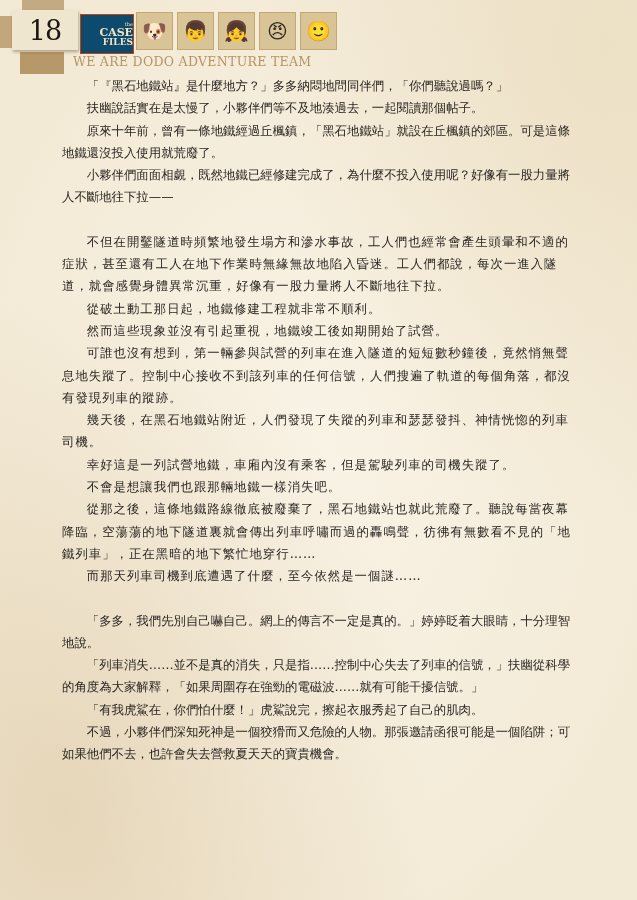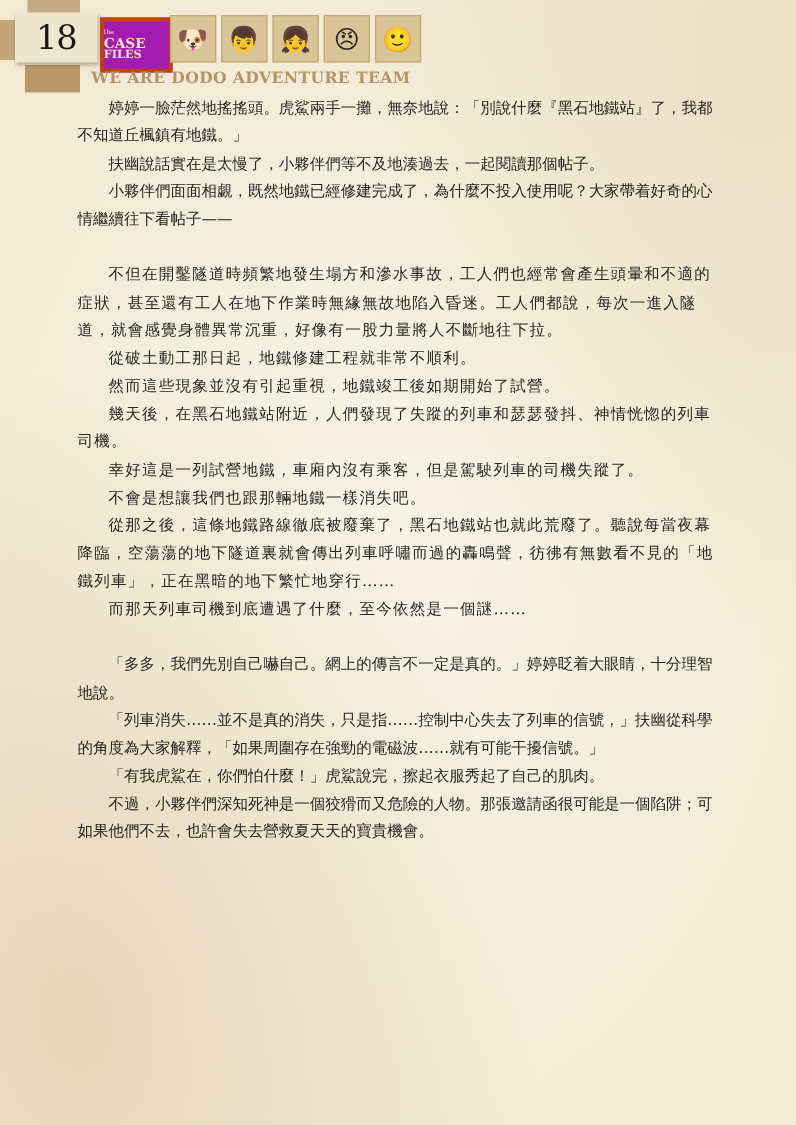--- a/index.html
+++ b/index.html
@@ -20,36 +20,36 @@
   .page-num-card {
     position: absolute; left: 12px; top: 10px; width: 66px; height: 40px;
     background: #efe6cf; box-shadow: 1px 2px 3px rgba(80,60,30,0.4);
     display: flex; align-items: center; justify-content: center;
   }
   .page-num {
     font-family: "DejaVu Serif", serif; font-size: 27px; color: #1b1712; letter-spacing: -1px;
   }
   .logo {
     position: absolute; left: 80px; top: 14px; width: 52px; height: 38px;
-    background: #a21caf; border: 3px solid #c2410c;
-    display: flex; flex-direction: column; align-items: flex-start; justify-content: center;
+    background: #0c4a6e; border: 1px solid #c2410c;
+    display: flex; flex-direction: column; align-items: flex-end; justify-content: center;
     font-family: "DejaVu Serif", serif; color: #f3e3c0; line-height: 1;
   }
   .logo .l1 { font-size: 5px; }
   .logo .l2 { font-size: 11px; font-weight: bold; }
   .logo .l3 { font-size: 9px; font-weight: bold; }
   .avatars { position: absolute; left: 136px; top: 12px; display: flex; gap: 4px; }
   .avatar {
     width: 37px; height: 38px; border: 1px solid #c4a86f; box-sizing: border-box;
     background: #d9c497; display: flex; align-items: center; justify-content: center;
     font-size: 20px;
   }
   .team-title {
     position: absolute; left: 73px; top: 54px;
-    font-family: "DejaVu Serif", serif; font-weight: bold; font-size: 12.5px;
+    font-family: "DejaVu Serif", serif; font-weight: normal; font-size: 12.5px;
     color: #b59466; letter-spacing: 0.3px;
   }
   .content {
     position: absolute; left: 62px; top: 75px; width: 510px;
     font-size: 12.4px; line-height: 22.3px;
   }
   .content p { margin: 0; text-indent: 2em; }
   .content p.gap { height: 22px; }
   .content p.kai { font-family: "DejaVu Serif", serif; letter-spacing: 1px; }
 </style>
@@ -72,27 +72,29 @@
     <div class="avatar">🐶</div>
     <div class="avatar">👦</div>
     <div class="avatar">👧</div>
     <div class="avatar">😠</div>
     <div class="avatar">🙂</div>
   </div>
   <div class="team-title">WE ARE DODO ADVENTURE TEAM</div>
 </div>
 
 <div class="content" id="story">
-    <p class="">婷婷一臉茫然地搖搖頭。虎鯊兩手一攤，無奈地說：「別說什麼『黑石地鐵站』了，我都不知道丘楓鎮有地鐵。」</p>
+    <p class="">「『黑石地鐵站』是什麼地方？」多多納悶地問同伴們，「你們聽說過嗎？」</p>
     <p class="">扶幽說話實在是太慢了，小夥伴們等不及地湊過去，一起閱讀那個帖子。</p>
-    <p class="">小夥伴們面面相覷，既然地鐵已經修建完成了，為什麼不投入使用呢？大家帶着好奇的心情繼續往下看帖子——</p>
+    <p class="">原來十年前，曾有一條地鐵經過丘楓鎮，「黑石地鐵站」就設在丘楓鎮的郊區。可是這條地鐵還沒投入使用就荒廢了。</p>
+    <p class="">小夥伴們面面相覷，既然地鐵已經修建完成了，為什麼不投入使用呢？好像有一股力量將人不斷地往下拉——</p>
     <p class="gap"></p>
     <p class="kai">不但在開鑿隧道時頻繁地發生塌方和滲水事故，工人們也經常會產生頭暈和不適的症狀，甚至還有工人在地下作業時無緣無故地陷入昏迷。工人們都說，每次一進入隧道，就會感覺身體異常沉重，好像有一股力量將人不斷地往下拉。</p>
     <p class="kai">從破土動工那日起，地鐵修建工程就非常不順利。</p>
     <p class="kai">然而這些現象並沒有引起重視，地鐵竣工後如期開始了試營。</p>
+    <p class="kai">可誰也沒有想到，第一輛參與試營的列車在進入隧道的短短數秒鐘後，竟然悄無聲息地失蹤了。控制中心接收不到該列車的任何信號，人們搜遍了軌道的每個角落，都沒有發現列車的蹤跡。</p>
     <p class="kai">幾天後，在黑石地鐵站附近，人們發現了失蹤的列車和瑟瑟發抖、神情恍惚的列車司機。</p>
     <p class="kai">幸好這是一列試營地鐵，車廂內沒有乘客，但是駕駛列車的司機失蹤了。</p>
     <p class="kai">不會是想讓我們也跟那輛地鐵一樣消失吧。</p>
     <p class="kai">從那之後，這條地鐵路線徹底被廢棄了，黑石地鐵站也就此荒廢了。聽說每當夜幕降臨，空蕩蕩的地下隧道裏就會傳出列車呼嘯而過的轟鳴聲，彷彿有無數看不見的「地鐵列車」，正在黑暗的地下繁忙地穿行……</p>
     <p class="kai">而那天列車司機到底遭遇了什麼，至今依然是一個謎……</p>
     <p class="gap"></p>
     <p class="">「多多，我們先別自己嚇自己。網上的傳言不一定是真的。」婷婷眨着大眼睛，十分理智地說。</p>
     <p class="">「列車消失……並不是真的消失，只是指……控制中心失去了列車的信號，」扶幽從科學的角度為大家解釋，「如果周圍存在強勁的電磁波……就有可能干擾信號。」</p>
     <p class="">「有我虎鯊在，你們怕什麼！」虎鯊說完，擦起衣服秀起了自己的肌肉。</p>
     <p class="">不過，小夥伴們深知死神是一個狡猾而又危險的人物。那張邀請函很可能是一個陷阱；可如果他們不去，也許會失去營救夏天天的寶貴機會。</p>

